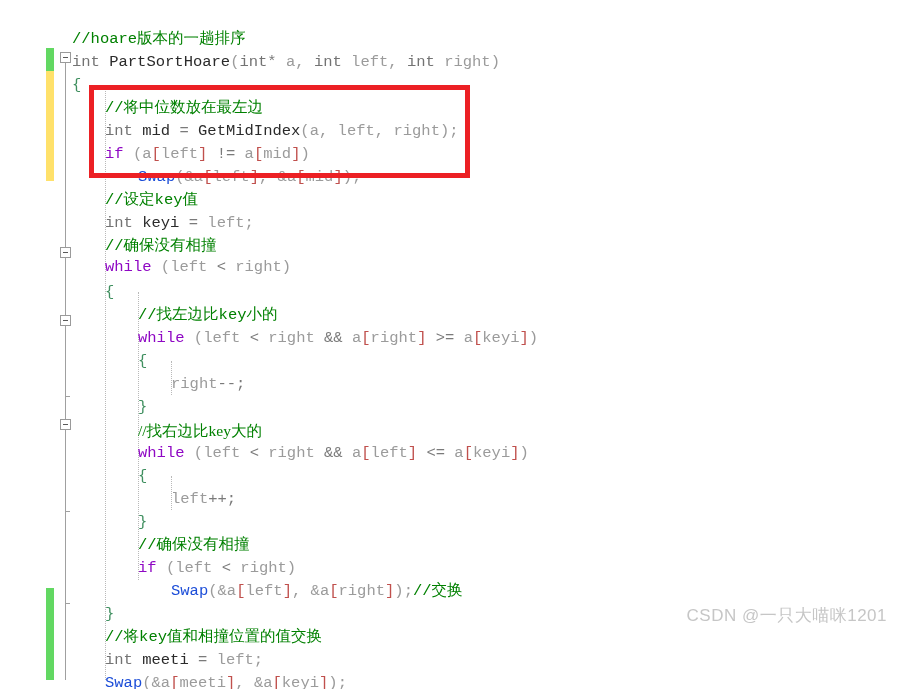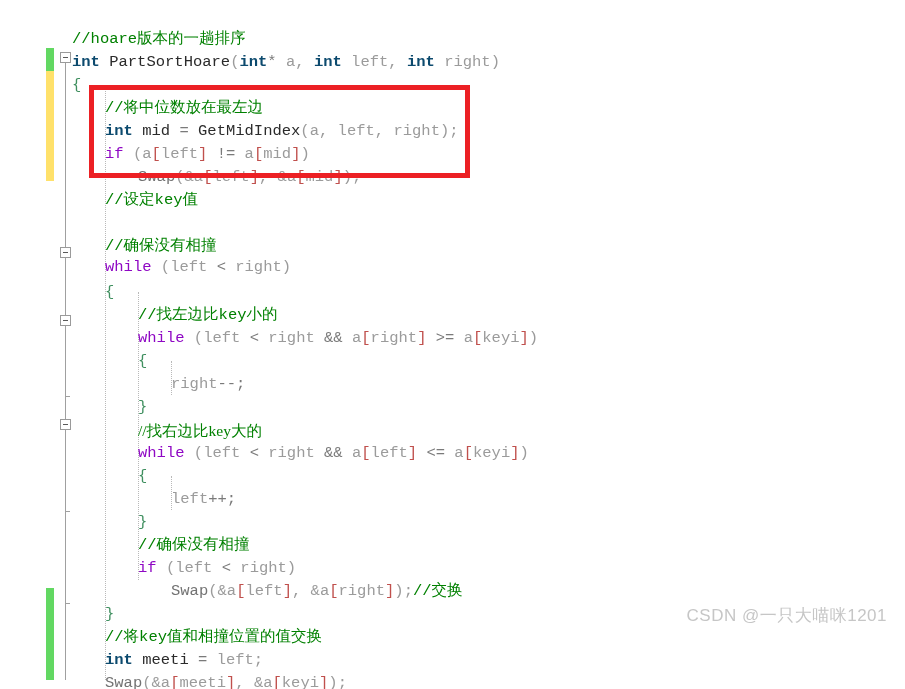--- a/index.html
+++ b/index.html
@@ -82,23 +82,23 @@
     left: 0;
     height: 23px;
     line-height: 23px;
     white-space: pre;
     font-family: "Liberation Mono", "DejaVu Sans Mono", monospace;
     font-size: 15.5px;
     letter-spacing: 0px;
   }
 
   .tok-cmt  { color: #008000; }
-  .tok-kw   { color: #0c4a6e; font-weight: bold; }
+  .tok-kw   { color: #737373; }
   .tok-ctl  { color: #8f08c4; }
-  .tok-fn   { color: #737373; }
+  .tok-fn   { color: #1d4ed8; }
   .tok-def  { color: #2b2b2b; }
   .tok-var  { color: #9b9b9b; }
   .tok-pun  { color: #9b9b9b; }
   .tok-brk  { color: #c0504d; }
   .tok-op   { color: #7a7a7a; }
   .tok-brace{ color: #3f8f5f; }
 
   
   #highlight-box {
     position: absolute;
@@ -154,20 +154,21 @@
 
   <div id="code-layer">
       <div class="code-line" style="top: 28px; left: 72px;"><span class="tok-cmt">//hoare版本的一趟排序</span></div>
       <div class="code-line" style="top: 51px; left: 72px;"><span class="tok-kw">int</span><span class="tok-pun"> </span><span class="tok-def">PartSortHoare</span><span class="tok-pun">(</span><span class="tok-kw">int</span><span class="tok-op">* </span><span class="tok-var">a</span><span class="tok-pun">, </span><span class="tok-kw">int</span><span class="tok-pun"> </span><span class="tok-var">left</span><span class="tok-pun">, </span><span class="tok-kw">int</span><span class="tok-pun"> </span><span class="tok-var">right</span><span class="tok-pun">)</span></div>
       <div class="code-line" style="top: 74px; left: 72px;"><span class="tok-brace">{</span></div>
       <div class="code-line" style="top: 97px; left: 105px;"><span class="tok-cmt">//将中位数放在最左边</span></div>
       <div class="code-line" style="top: 120px; left: 105px;"><span class="tok-kw">int</span><span class="tok-pun"> </span><span class="tok-def">mid</span><span class="tok-op"> = </span><span class="tok-def">GetMidIndex</span><span class="tok-pun">(</span><span class="tok-var">a</span><span class="tok-pun">, </span><span class="tok-var">left</span><span class="tok-pun">, </span><span class="tok-var">right</span><span class="tok-pun">);</span></div>
       <div class="code-line" style="top: 143px; left: 105px;"><span class="tok-ctl">if</span><span class="tok-pun"> (</span><span class="tok-var">a</span><span class="tok-brk">[</span><span class="tok-var">left</span><span class="tok-brk">]</span><span class="tok-op"> != </span><span class="tok-var">a</span><span class="tok-brk">[</span><span class="tok-var">mid</span><span class="tok-brk">]</span><span class="tok-pun">)</span></div>
       <div class="code-line" style="top: 166px; left: 138px;"><span class="tok-fn">Swap</span><span class="tok-pun">(&amp;</span><span class="tok-var">a</span><span class="tok-brk">[</span><span class="tok-var">left</span><span class="tok-brk">]</span><span class="tok-pun">, &amp;</span><span class="tok-var">a</span><span class="tok-brk">[</span><span class="tok-var">mid</span><span class="tok-brk">]</span><span class="tok-pun">);</span></div>
       <div class="code-line" style="top: 189px; left: 105px;"><span class="tok-cmt">//设定key值</span></div>
+      <div class="code-line" style="top: 212px; left: 105px;"><span class="tok-kw">int</span><span class="tok-pun"> </span><span class="tok-def">keyi</span><span class="tok-op"> = </span><span class="tok-var">left</span><span class="tok-pun">;</span></div>
       <div class="code-line" style="top: 235px; left: 105px;"><span class="tok-cmt">//确保没有相撞</span></div>
       <div class="code-line" style="top: 256px; left: 105px;"><span class="tok-ctl">while</span><span class="tok-pun"> (</span><span class="tok-var">left</span><span class="tok-op"> &lt; </span><span class="tok-var">right</span><span class="tok-pun">)</span></div>
       <div class="code-line" style="top: 281px; left: 105px;"><span class="tok-brace">{</span></div>
       <div class="code-line" style="top: 304px; left: 138px;"><span class="tok-cmt">//找左边比key小的</span></div>
       <div class="code-line" style="top: 327px; left: 138px;"><span class="tok-ctl">while</span><span class="tok-pun"> (</span><span class="tok-var">left</span><span class="tok-op"> &lt; </span><span class="tok-var">right</span><span class="tok-op"> &amp;&amp; </span><span class="tok-var">a</span><span class="tok-brk">[</span><span class="tok-var">right</span><span class="tok-brk">]</span><span class="tok-op"> &gt;= </span><span class="tok-var">a</span><span class="tok-brk">[</span><span class="tok-var">keyi</span><span class="tok-brk">]</span><span class="tok-pun">)</span></div>
       <div class="code-line" style="top: 350px; left: 138px;"><span class="tok-brace">{</span></div>
       <div class="code-line" style="top: 373px; left: 171px;"><span class="tok-var">right</span><span class="tok-op">--;</span></div>
       <div class="code-line" style="top: 396px; left: 138px;"><span class="tok-brace">}</span></div>
       <div class="code-line" style="top: 419px; left: 138px; font-family: Liberation Serif, serif;"><span class="tok-cmt">//找右边比key大的</span></div>
       <div class="code-line" style="top: 442px; left: 138px;"><span class="tok-ctl">while</span><span class="tok-pun"> (</span><span class="tok-var">left</span><span class="tok-op"> &lt; </span><span class="tok-var">right</span><span class="tok-op"> &amp;&amp; </span><span class="tok-var">a</span><span class="tok-brk">[</span><span class="tok-var">left</span><span class="tok-brk">]</span><span class="tok-op"> &lt;= </span><span class="tok-var">a</span><span class="tok-brk">[</span><span class="tok-var">keyi</span><span class="tok-brk">]</span><span class="tok-pun">)</span></div>

